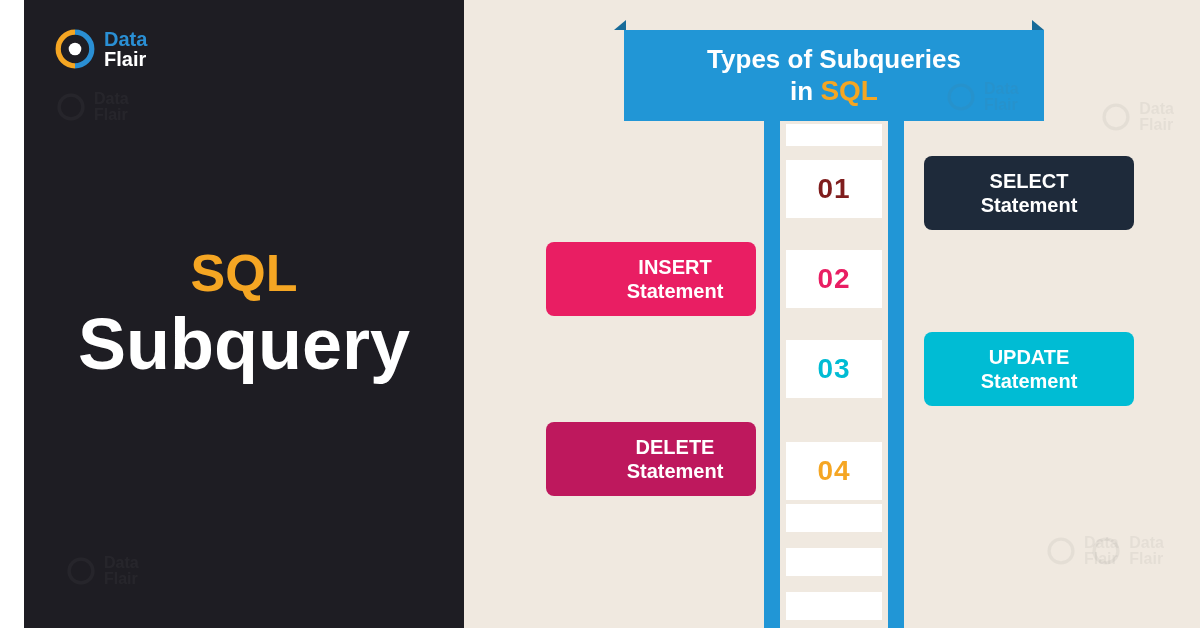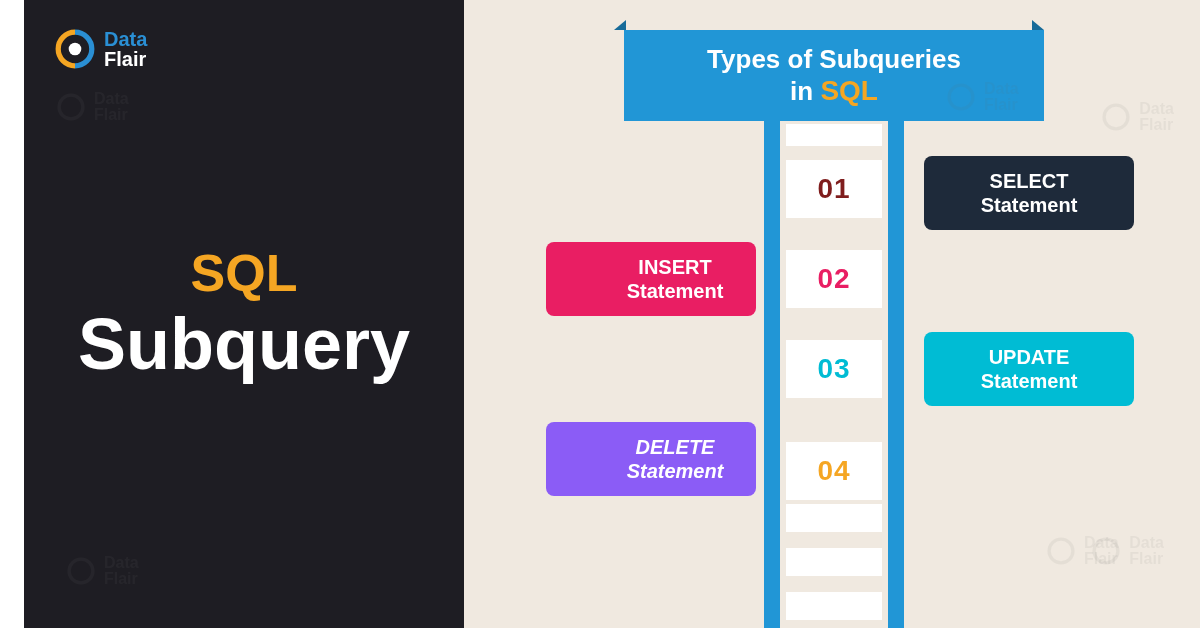--- a/index.html
+++ b/index.html
@@ -41,21 +41,21 @@
 .rs1 { top: 14px; }
 .rs5 { top: 394px; height: 28px; }
 .rs6 { top: 438px; height: 28px; }
 .rs7 { top: 482px; height: 28px; }
 .card { position: absolute; width: 210px; height: 74px; border-radius: 8px; color: #fff; display: flex; flex-direction: column; align-items: center; justify-content: center; font-size: 20px; font-weight: bold; line-height: 1.2; }
 .card.right-side { left: 460px; }
 .card.left-side { left: 82px; padding-left: 48px; }
 .card.c1 { top: 156px; background: #1e2a3a; }
 .card.c2 { top: 242px; background: #e91e63; }
 .card.c3 { top: 332px; background: #00bcd4; }
-.card.c4 { top: 422px; background: #8b5cf6; font-style: italic; }
+.card.c4 { top: 422px; background: #be185d; }
 </style>
 </head>
 <body>
 
 <div class="container">
   <div class="left-panel">
     <div class="logo">
       <svg class="logo-icon" viewBox="0 0 40 40">
         <path d="M20 4 A16 16 0 0 1 20 36" fill="none" stroke="#2a8fd4" stroke-width="5"></path>
         <path d="M20 36 A16 16 0 0 1 20 4" fill="none" stroke="#f5a623" stroke-width="5"></path>

